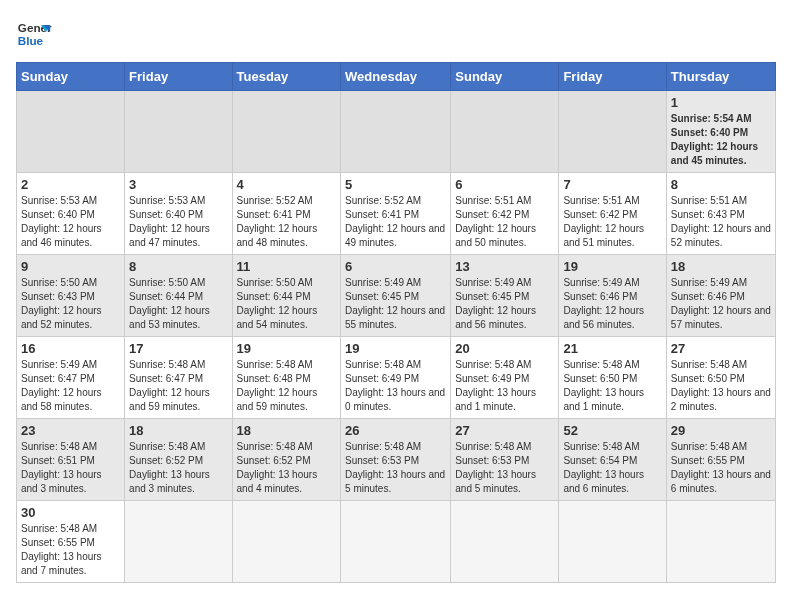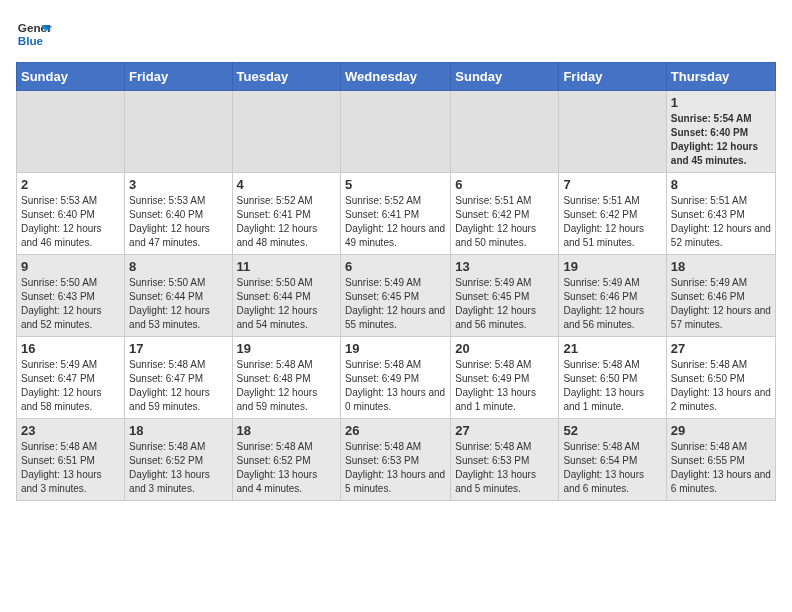--- a/index.html
+++ b/index.html
@@ -295,14 +295,28 @@
 Sunset: 6:54 PM
 Daylight: 13 hours and 6 minutes.</div>
         </td>
         <td>
           <div class="day-number">29</div>
           <div class="day-info" style="white-space: pre-line;">Sunrise: 5:48 AM
 Sunset: 6:55 PM
 Daylight: 13 hours and 6 minutes.</div>
         </td>
       </tr>
+      <tr>
+        <td>
+          <div class="day-number">30</div>
+          <div class="day-info" style="white-space: pre-line;">Sunrise: 5:48 AM
+Sunset: 6:55 PM
+Daylight: 13 hours and 7 minutes.</div>
+        </td>
+        <td class="empty"></td>
+        <td class="empty"></td>
+        <td class="empty"></td>
+        <td class="empty"></td>
+        <td class="empty"></td>
+        <td class="empty"></td>
+      </tr>
     </tbody>
 </table>
 
 </body></html>

